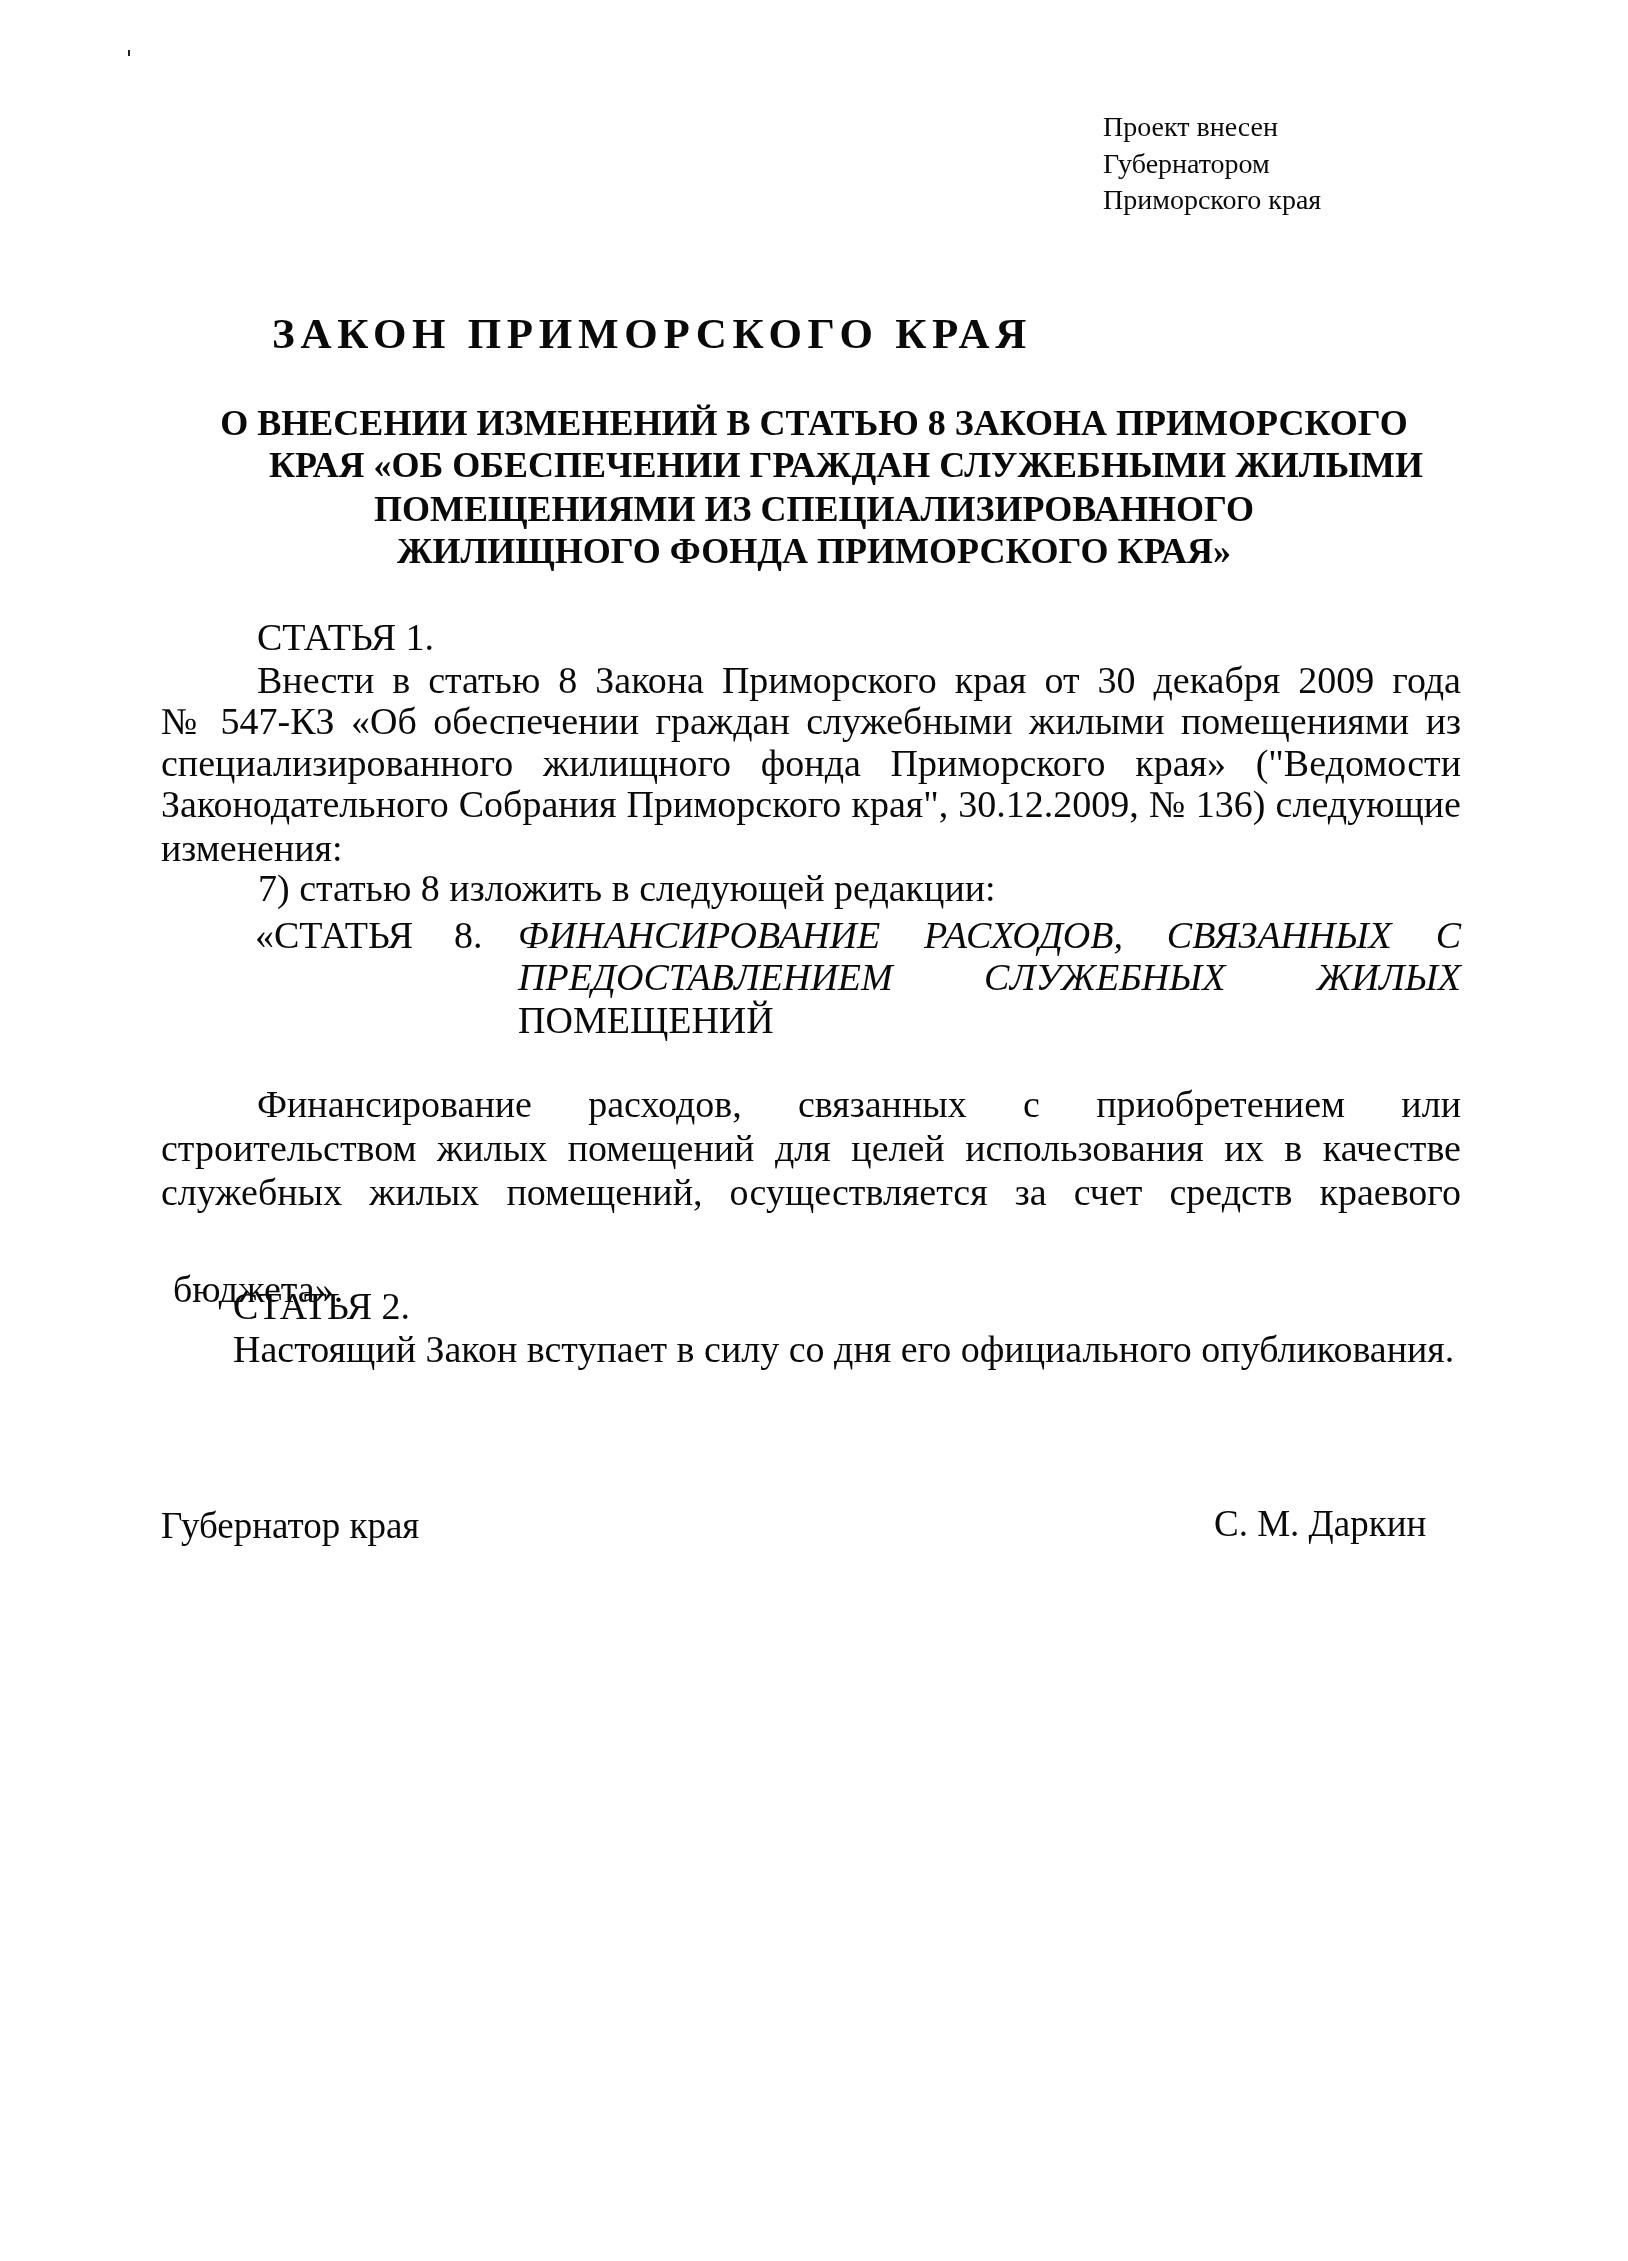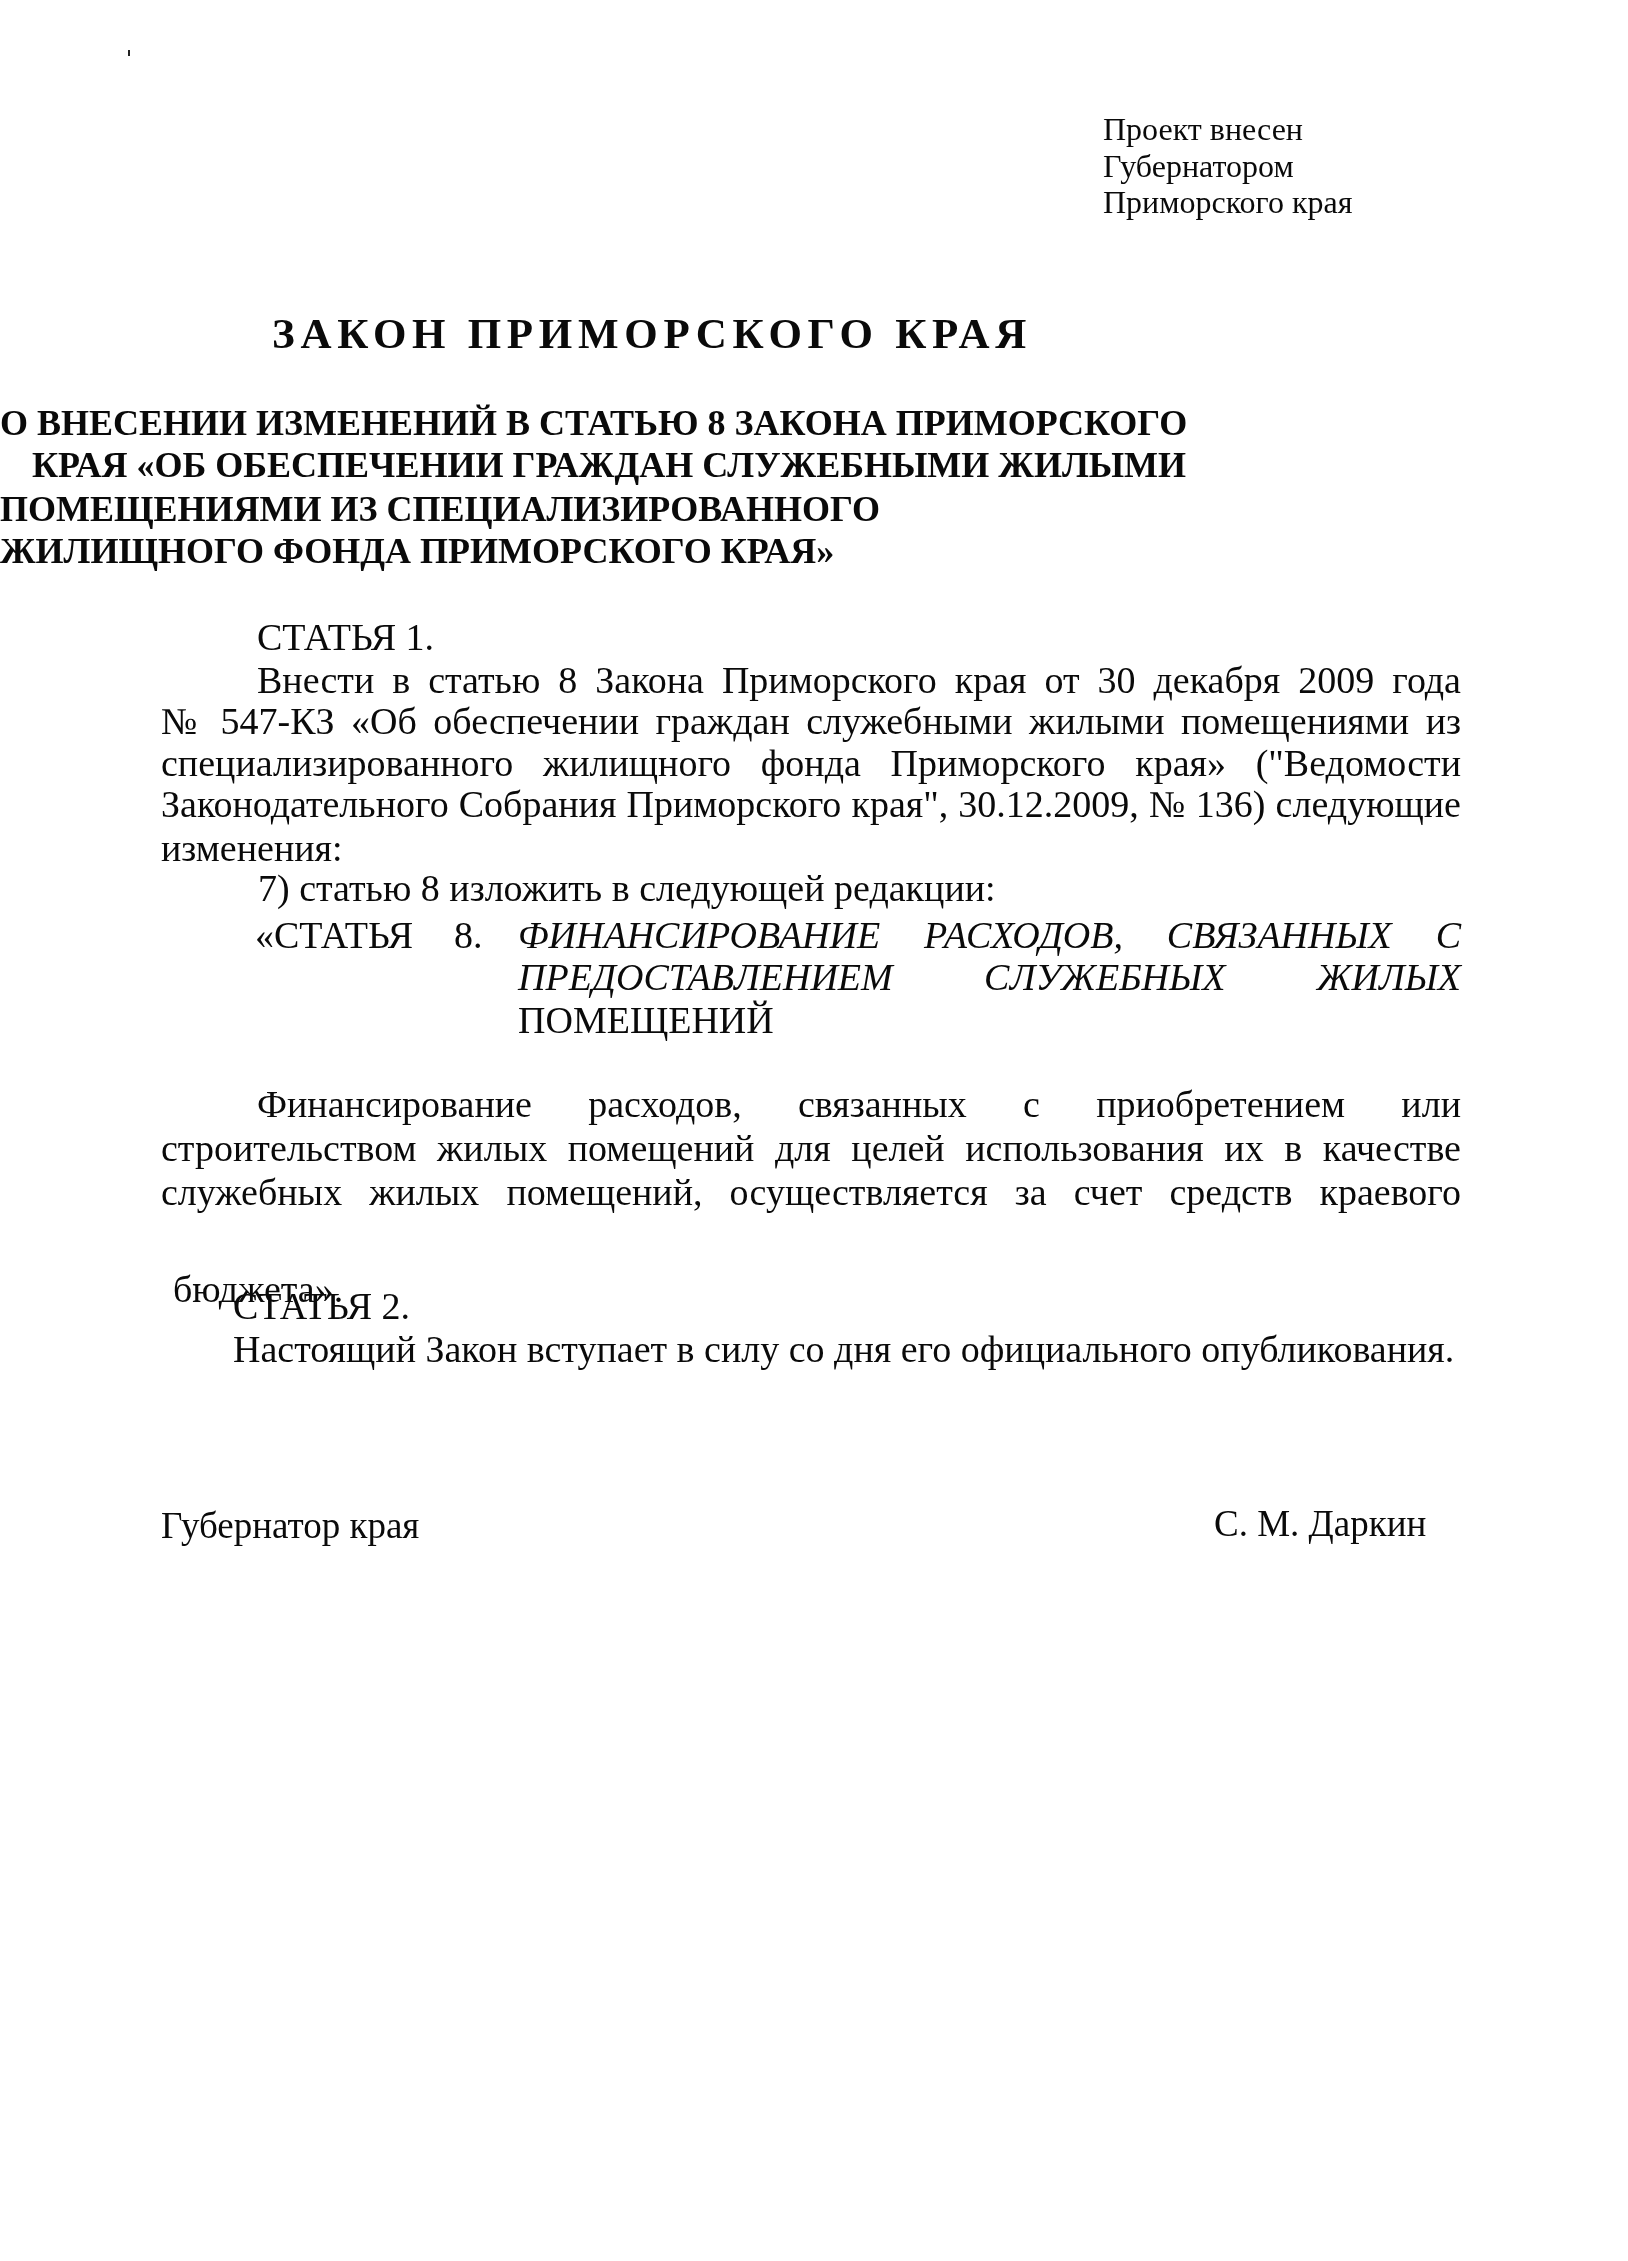--- a/index.html
+++ b/index.html
@@ -1,23 +1,23 @@
 <!DOCTYPE html>
 <html style="font-size:10.2px"><head>
 <meta charset="utf-8">
 <style>
   html, body { margin: 0; padding: 0; background: #ffffff; }
   body { width: 1628px; height: 2261px; position: relative; overflow: hidden;
          font-family: "Liberation Serif", "DejaVu Serif", serif; color: #0a0a0a; }
   .page { position: absolute; left: 0; top: 0; width: 1628px; height: 2261px; background: #ffffff; }
   .speck { position: absolute; left: 128px; top: 50px; width: 1.9px; height: 6.4px; background: #222; }
   .line { position: absolute; white-space: nowrap; line-height: 1; }
-  .hdr { font-size: 32px; left: 1103px; }
+  .hdr { font-size: 28px; left: 1103px; }
   .title { font-size: 43px; font-weight: bold; letter-spacing: 5.7px; left: 0; width: 1304px; text-align: center; }
-  .sub { font-size: 36px; font-weight: bold; left: 0; width: 1628px; }
+  .sub { font-size: 36px; font-weight: bold; left: 0; width: 1628px; text-align: center; }
   .body { font-size: 38px; }
   .just { text-align: justify; text-align-last: justify; white-space: normal; }
   .full { left: 161px; width: 1300px; }
   .ind  { left: 257px; width: 1204px; }
   .hang { left: 518px; width: 943px; font-style: italic; }
   .sig  { font-size: 37px; }
 </style>
 </head>
 <body>
 

